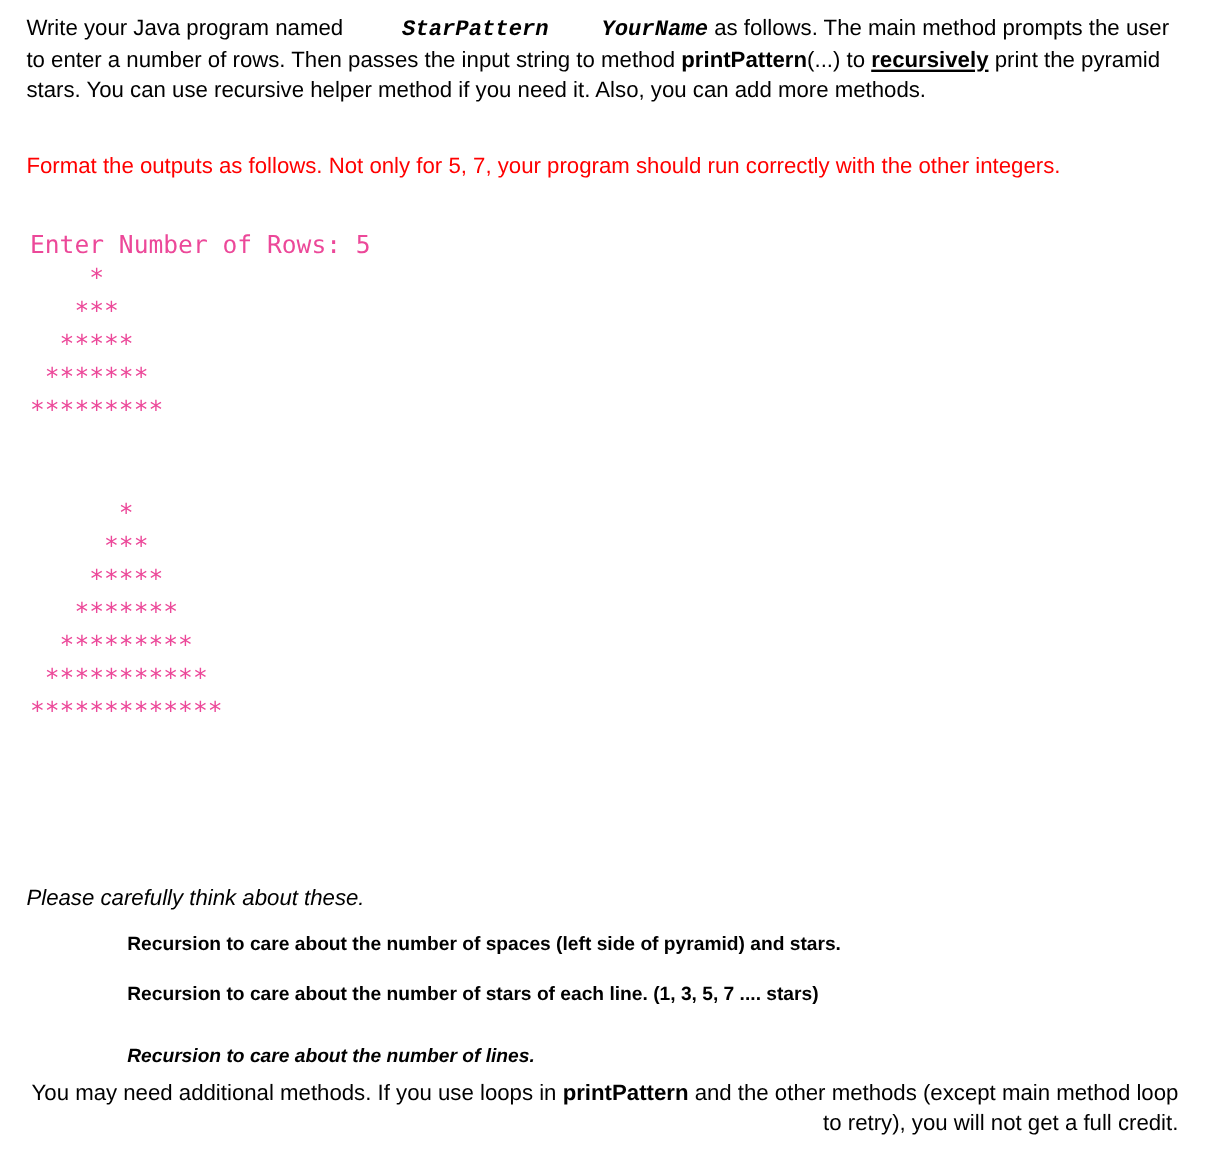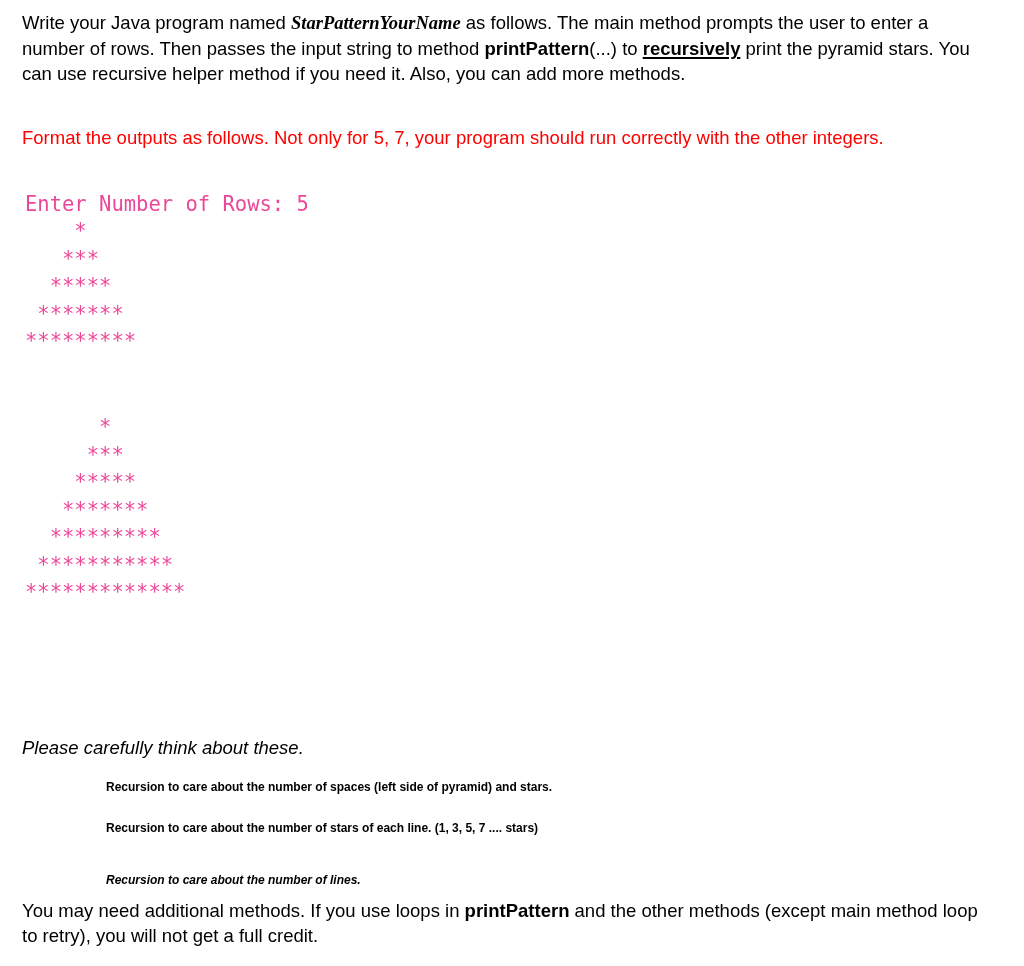--- a/index.html
+++ b/index.html
@@ -18,23 +18,24 @@
     .para {
       position: absolute;
       left: 22px;
       width: 960px;
       font-size: 18.5px;
       line-height: 25px;
       margin: 0;
     }
     .intro { top: 10px; }
     .code-name {
-      font-family: Liberation Serif, serif;
+      font-family: Liberation Mono, monospace;
       font-weight: bold;
       font-style: italic;
+      margin-left: 44px;
     }
     .code-red { color: #000000; }
     .bold { font-weight: bold; }
     .underline { text-decoration: underline; text-decoration-thickness: 2px; text-underline-offset: 2px; }
     .red-note {
       top: 125px;
       color: #ff0000;
     }
     .console {
       position: absolute;
@@ -50,29 +51,29 @@
       font-size: 20.5px;
       letter-spacing: 0;
       line-height: 27.5px;
     }
     .console-1 { top: 190px; }
     .console-2 { top: 414px; }
     .please { top: 735px; font-style: italic; }
     .hint {
       position: absolute;
       left: 106px;
-      font-size: 12px;
+      font-size: 16px;
       line-height: 25px;
       font-weight: bold;
       margin: 0;
     }
     .hint-1 { top: 775px; }
     .hint-2 { top: 816px; }
     .hint-3 { top: 868px; font-style: italic; }
-    .footer { top: 898px; }
+    .footer { top: 898px; text-align: right; }
   </style>
 </head>
 <body>
 
 <p class="para intro"><span>Write your Java program named </span><span class="code-name">StarPattern</span><span class="code-name code-red">YourName</span><span> as follows. The main method prompts the user to enter a number of rows. Then passes the input string to method </span><span class="bold">printPattern</span><span>(...) to </span><span class="bold underline">recursively</span><span> print the pyramid stars. You can use recursive helper method if you need it. Also, you can add more methods.</span></p>
 
 <p class="para red-note">Format the outputs as follows. Not only for 5, 7, your program should run correctly with the other integers.</p>
 
 <div class="console console-1"><div>Enter Number of Rows: 5</div><div class="star-line">    *</div><div class="star-line">   ***</div><div class="star-line">  *****</div><div class="star-line"> *******</div><div class="star-line">*********</div></div>
 

